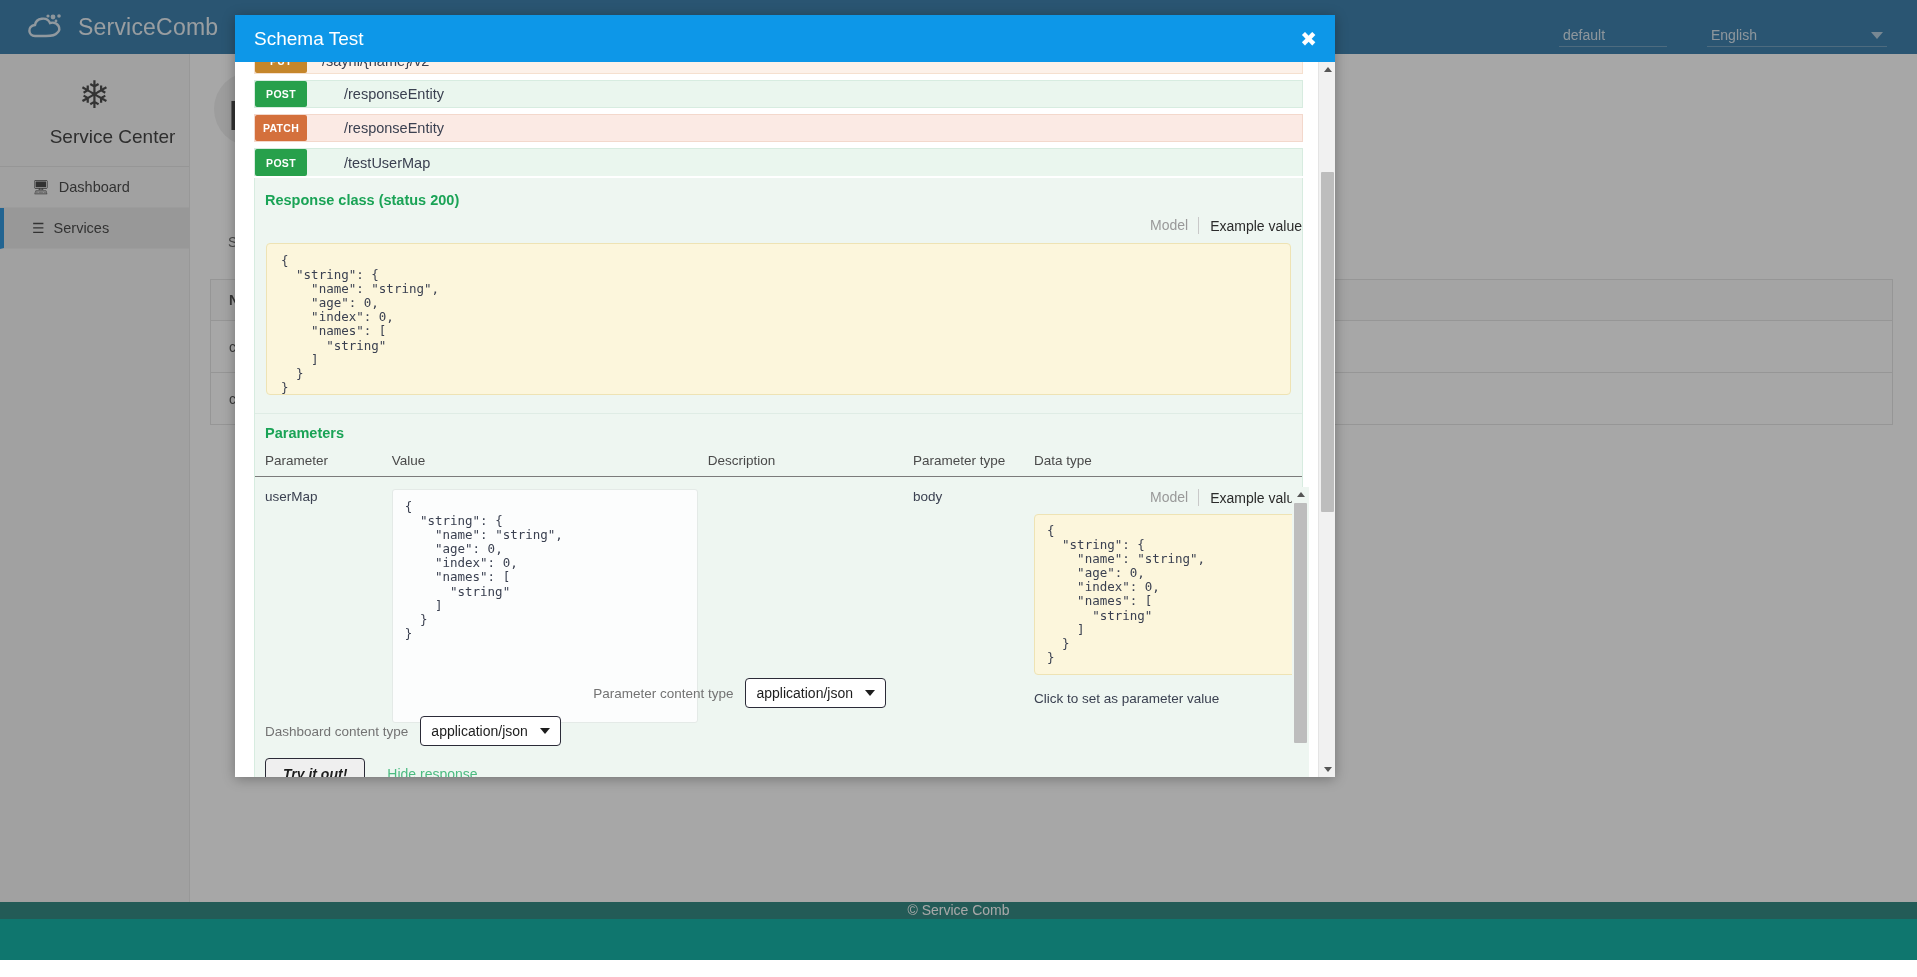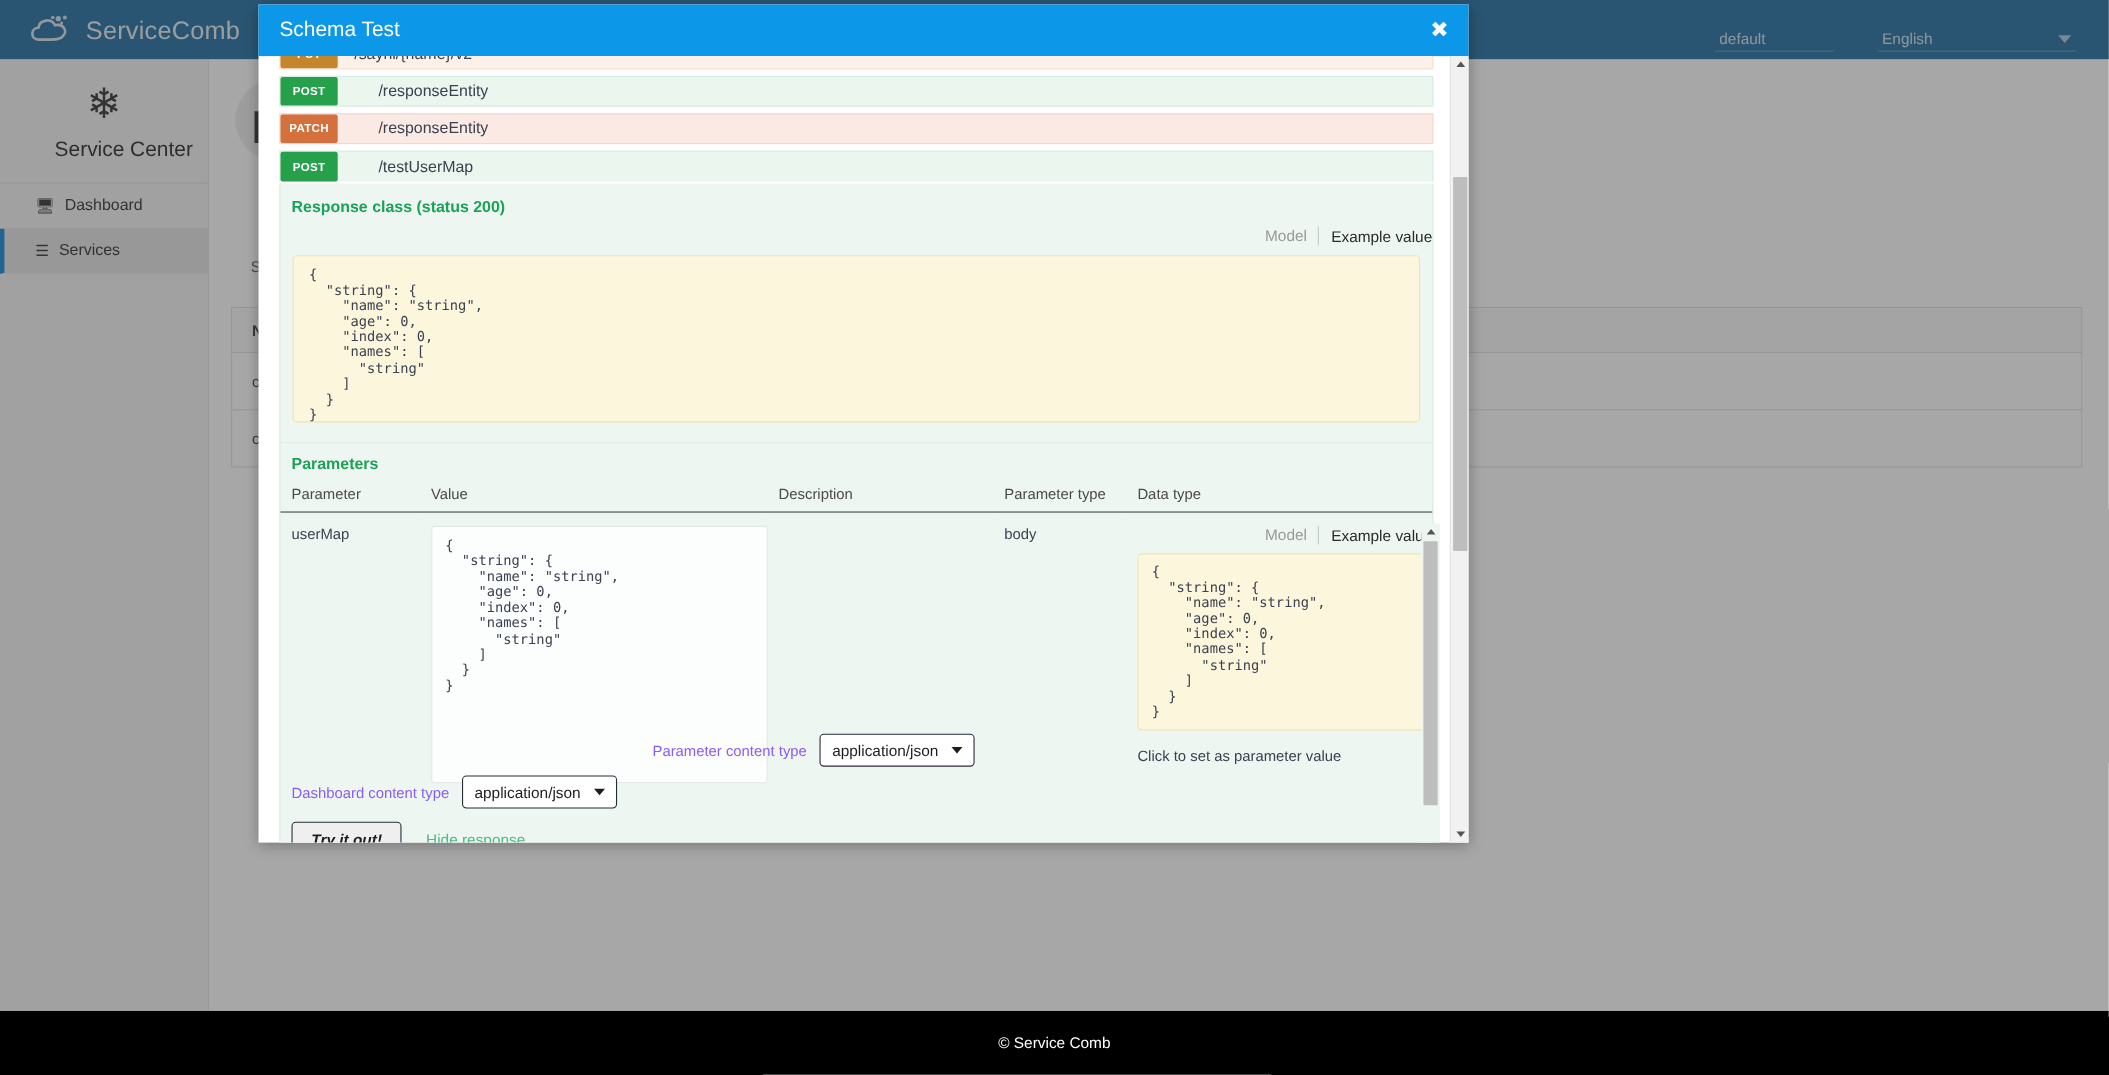--- a/index.html
+++ b/index.html
@@ -81,35 +81,35 @@
     border: 1px solid #e0e0e0; background: #fafafa;
     font-weight: bold; font-size: 14px; color: #333; padding-left: 18px;
   }
   .tbl-rw {
     height: 52px; display: flex; align-items: center;
     border: 1px solid #e0e0e0; border-top: none;
     font-size: 14px; color: #3a3a3a; padding-left: 18px;
   }
 
   .footer {
-    position: absolute; left: 0; right: 0; bottom: 0; height: 58px;
-    background: #000000; color: #fff;
-    display: flex; align-items: center; justify-content: center;
+    position: absolute; left: 0; right: 0; bottom: 17px; height: 58px;
+    background: #0f766e; color: #fff;
+    display: flex; justify-content: center;
     font-size: 14px;
   }
 
   
   #overlay {
     position: absolute; top: 0; left: 0; right: 0; bottom: 58px;
     background: rgba(60,60,60,.45);
   }
 
   
   #modal {
-    position: absolute; left: 235px; top: 4px;
+    position: absolute; left: 235px; top: 15px;
     width: 1100px; height: 762px;
     background: #ffffff;
     box-shadow: 0 2px 12px rgba(0,0,0,.3);
     display: flex; flex-direction: column;
   }
   .modal-head {
     height: 47px; background: #0d97e8; color: #fff;
     display: flex; align-items: center; flex: 0 0 auto;
     position: relative;
   }
@@ -212,21 +212,21 @@
     font-size: 12.5px; line-height: 14.1px; color: #3b4151;
     white-space: pre;
   }
   .hint { margin-top: 16px; font-size: 13.5px; color: #3b4151; }
 
   .ctype-row {
     display: flex; align-items: center; justify-content: flex-end;
     gap: 12px; padding: 10px 28px 0 0;
   }
   .ctype-row.resp { justify-content: flex-start; padding-left: 10px; padding-top: 8px; }
-  .ctype-lbl { font-size: 13.5px; color: #8b5cf6; }
+  .ctype-lbl { font-size: 13.5px; color: #737373; }
   .sel {
     position: relative; background: #fff; border: 1px solid #2b2b38;
     border-radius: 4px; height: 30px; min-width: 131px;
     display: flex; align-items: center; justify-content: space-between;
     padding: 0 10px; font-size: 14px; color: #1d1d1d; cursor: pointer;
   }
   .sel .cv { width: 0; height: 0; margin-left: 12px;
     border-left: 5px solid transparent; border-right: 5px solid transparent;
     border-top: 6px solid #1d1d1d; }
   .btn-row { display: flex; align-items: center; gap: 22px; padding: 12px 0 18px 10px; }

